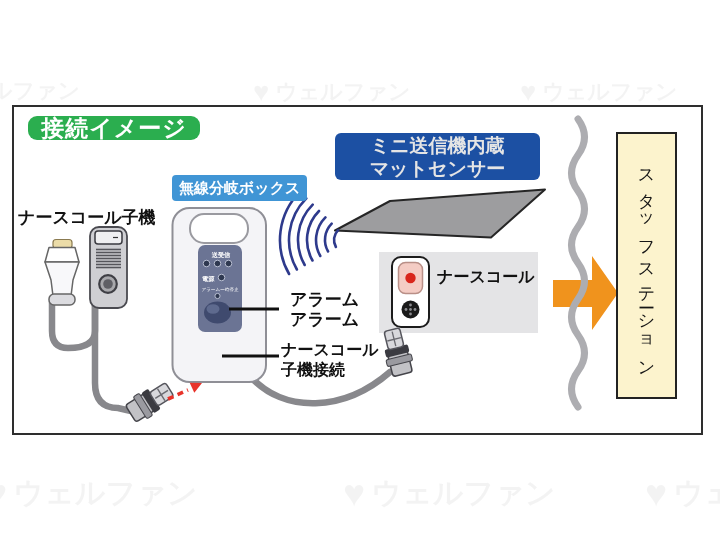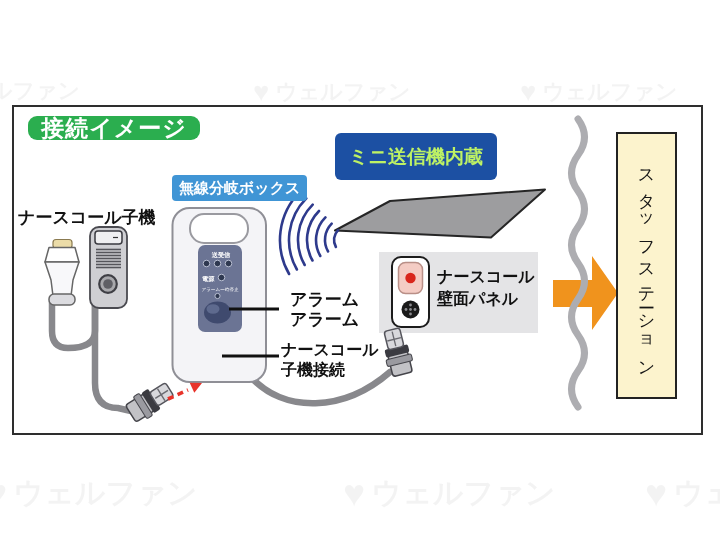--- a/index.html
+++ b/index.html
@@ -12,21 +12,21 @@
   .art{left:0;top:0;width:720px;height:540px;pointer-events:none;}
   
   .title-badge{left:28px;top:116px;width:172px;height:24px;background:#2BAE4F;color:#fff;
                border-radius:9px;font-size:23px;font-weight:bold;display:flex;align-items:center;
                justify-content:center;letter-spacing:1px;}
   
   .blue-label{left:172px;top:175px;background:#4095D5;color:#fff;font-size:15px;font-weight:bold;
               padding:3px 7px 4px;border-radius:4px;line-height:19px;}
   
   .handset-label{left:18px;top:206px;font-size:17px;font-weight:bold;}
-  .mat-label{left:335px;top:133px;width:162px;height:47px;background:#1C50A3;color:#bef264;
+  .mat-label{left:335px;top:133px;width:205px;height:47px;background:#1C50A3;color:#e5e5e5;
              border-radius:6px;font-weight:bold;font-size:19px;text-align:center;
              display:flex;flex-direction:column;justify-content:center;line-height:23px;}
   .wp-label{left:437px;top:266px;font-size:16px;font-weight:bold;line-height:22px;}
   .callout{font-size:17px;font-weight:bold;line-height:20px;}
   .alarm-callout{left:290px;top:290px;}
   .connect-callout{left:281px;top:340px;font-size:16px;}
   
   .staff-box{left:616px;top:132px;width:57px;height:263px;background:#FCF3CD;border:2px solid #222;
              display:flex;align-items:center;justify-content:center;}
   .staff-box span{writing-mode:vertical-rl;font-size:17px;letter-spacing:4px;color:#151515;}
@@ -177,25 +177,25 @@
   </svg>
 
   <div class="abs title-badge">接続イメージ</div>
 
   <div class="abs handset-label">ナースコール子機</div>
 
   <div class="abs blue-label">無線分岐ボックス</div>
 
   <div class="abs mat-label">
     <div>ミニ送信機内蔵</div>
+    <div>マットセンサー</div>
   </div>
 
   <div class="abs wp-label">
     <div>ナースコール</div>
-    <div>壁面パネル</div>
   </div>
 
   <div class="abs callout alarm-callout">
     <div>アラーム</div>
     <div>アラーム</div>
   </div>
 
   <div class="abs callout connect-callout">
     <div>ナースコール</div>
     <div>子機接続</div>

